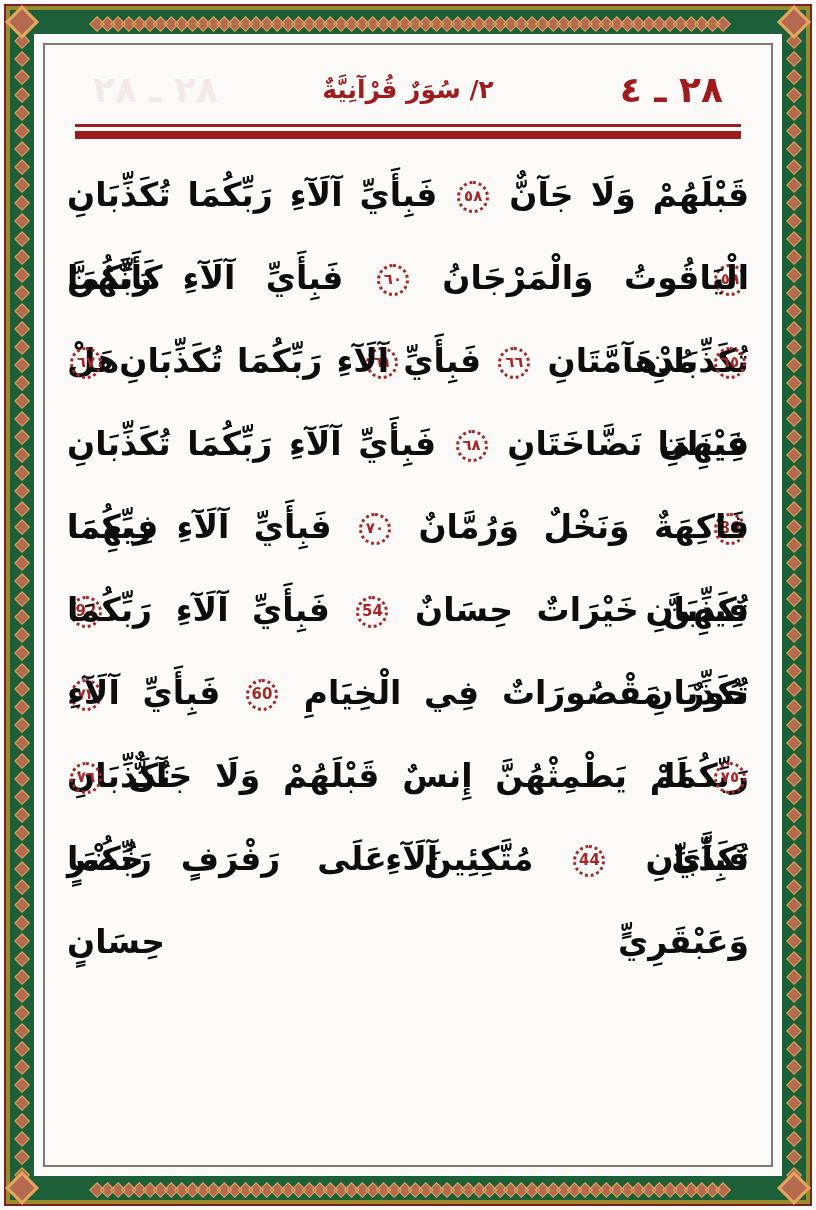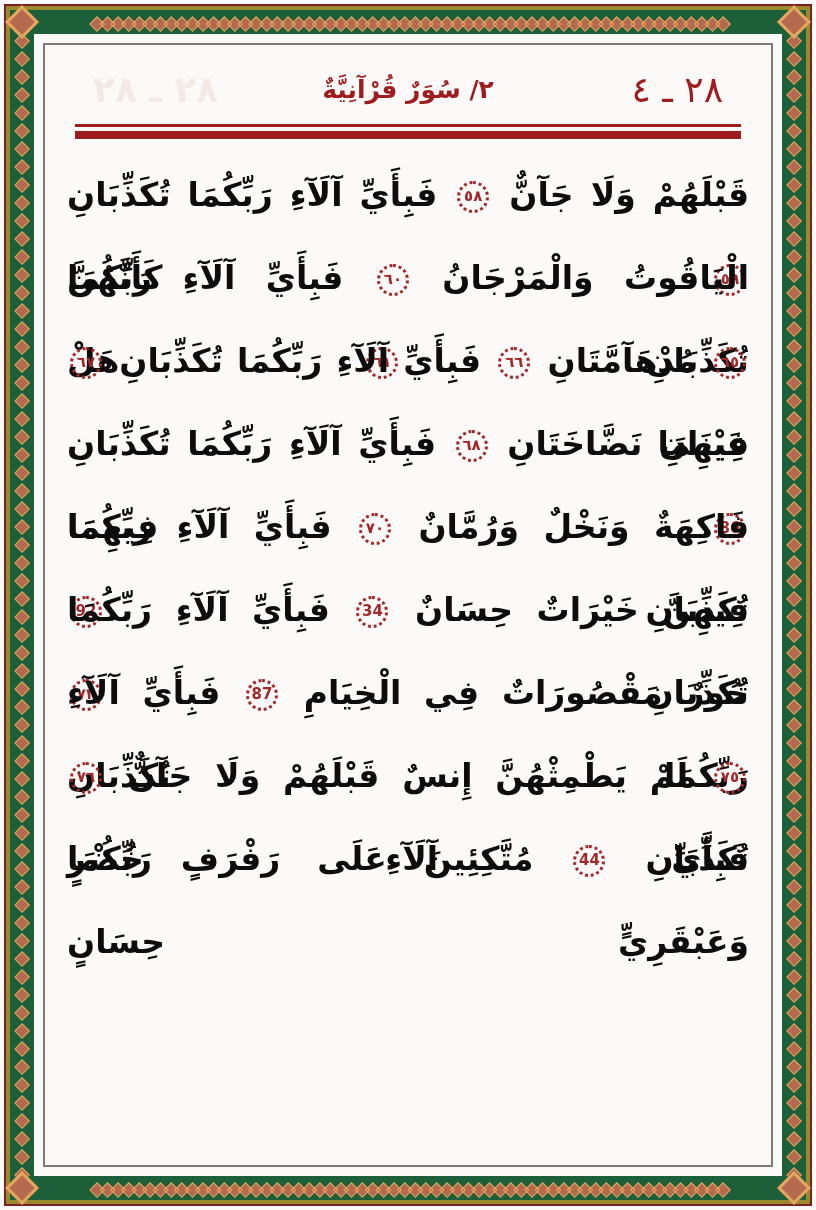--- a/index.html
+++ b/index.html
@@ -24,21 +24,21 @@
   .o-left{left:0;}
   .o-right{right:0;}
   .corner{position:absolute;width:18px;height:18px;background:var(--ornament-terracotta,#b56a4f);
       border:3px solid var(--ornament-gold,#e3a85e);transform:rotate(45deg);}
   .c-tl{top:0;left:0;} .c-tr{top:0;right:0;} .c-bl{bottom:0;left:0;} .c-br{bottom:0;right:0;}
 
   .content{height:100%;box-sizing:border-box;padding:10px 22px;direction:rtl;overflow:hidden;}
 
   .header{display:grid;grid-template-columns:1fr auto 1fr;align-items:center;
           padding:14px 26px 0;}
-  .page-num{font-size:36px;font-weight:normal;color:var(--accent-red,#9e1b1e);justify-self:start;}
+  .page-num{font-size:36px;font-weight:bold;color:var(--accent-red,#9e1b1e);justify-self:start;}
   .title{font-size:25px;font-weight:bold;color:var(--accent-red,#9e1b1e);}
   .watermark{font-size:36px;font-weight:bold;color:#f3eae8;justify-self:end;}
 
   .rule{margin:14px 8px 0;}
   .rule-thin{height:3px;background:var(--accent-red,#9e1b1e);}
   .rule-gap{height:4px;}
   .rule-thick{height:8px;background:var(--accent-red,#9e1b1e);}
 
   .lines{margin-top:14px;}
   .qline{font-size:33px;font-weight:bold;color:var(--text-black,#0d0d0d);
@@ -79,22 +79,22 @@
                 <div class="rule-gap"></div>
                 <div class="rule-thick"></div>
               </div>
 
               <div class="lines">
                   <div class="qline">قَبْلَهُمْ وَلَا جَآنٌّ <span class="ayah">٥٨</span> فَبِأَيِّ آلَآءِ رَبِّكُمَا تُكَذِّبَانِ <span class="ayah">٥٩</span> كَأَنَّهُنَّ</div>
                   <div class="qline">الْيَاقُوتُ وَالْمَرْجَانُ <span class="ayah">٦٠</span> فَبِأَيِّ آلَآءِ رَبِّكُمَا تُكَذِّبَانِ <span class="ayah">٦١</span> هَلْ</div>
                   <div class="qline"><span class="ayah">٦٥</span> مُدْهَآمَّتَانِ <span class="ayah">٦٦</span> فَبِأَيِّ آلَآءِ رَبِّكُمَا تُكَذِّبَانِ <span class="ayah">٦٧</span> فِيهِمَا</div>
                   <div class="qline">عَيْنَانِ نَضَّاخَتَانِ <span class="ayah">٦٨</span> فَبِأَيِّ آلَآءِ رَبِّكُمَا تُكَذِّبَانِ <span class="ayah">86</span> فِيهِمَا</div>
                   <div class="qline">فَاكِهَةٌ وَنَخْلٌ وَرُمَّانٌ <span class="ayah">٧٠</span> فَبِأَيِّ آلَآءِ رَبِّكُمَا تُكَذِّبَانِ <span class="ayah">92</span></div>
-                  <div class="qline">فِيهِنَّ خَيْرَاتٌ حِسَانٌ <span class="ayah">34</span> فَبِأَيِّ آلَآءِ رَبِّكُمَا تُكَذِّبَانِ <span class="ayah">٧٣</span></div>
-                  <div class="qline">حُورٌ مَقْصُورَاتٌ فِي الْخِيَامِ <span class="ayah">87</span> فَبِأَيِّ آلَآءِ رَبِّكُمَا تُكَذِّبَانِ</div>
+                  <div class="qline">فِيهِنَّ خَيْرَاتٌ حِسَانٌ <span class="ayah">54</span> فَبِأَيِّ آلَآءِ رَبِّكُمَا تُكَذِّبَانِ <span class="ayah">٧٣</span></div>
+                  <div class="qline">حُورٌ مَقْصُورَاتٌ فِي الْخِيَامِ <span class="ayah">60</span> فَبِأَيِّ آلَآءِ رَبِّكُمَا تُكَذِّبَانِ</div>
                   <div class="qline"><span class="ayah">٧٥</span> لَمْ يَطْمِثْهُنَّ إِنسٌ قَبْلَهُمْ وَلَا جَآنٌّ <span class="ayah">٧٦</span> فَبِأَيِّ آلَآءِ رَبِّكُمَا</div>
                   <div class="qline">تُكَذِّبَانِ <span class="ayah">44</span> مُتَّكِئِينَ عَلَى رَفْرَفٍ خُضْرٍ وَعَبْقَرِيٍّ حِسَانٍ</div>
                 </div>
 
             </div>
           </div>
         </div>
       </div>
     </div>
   </div>

